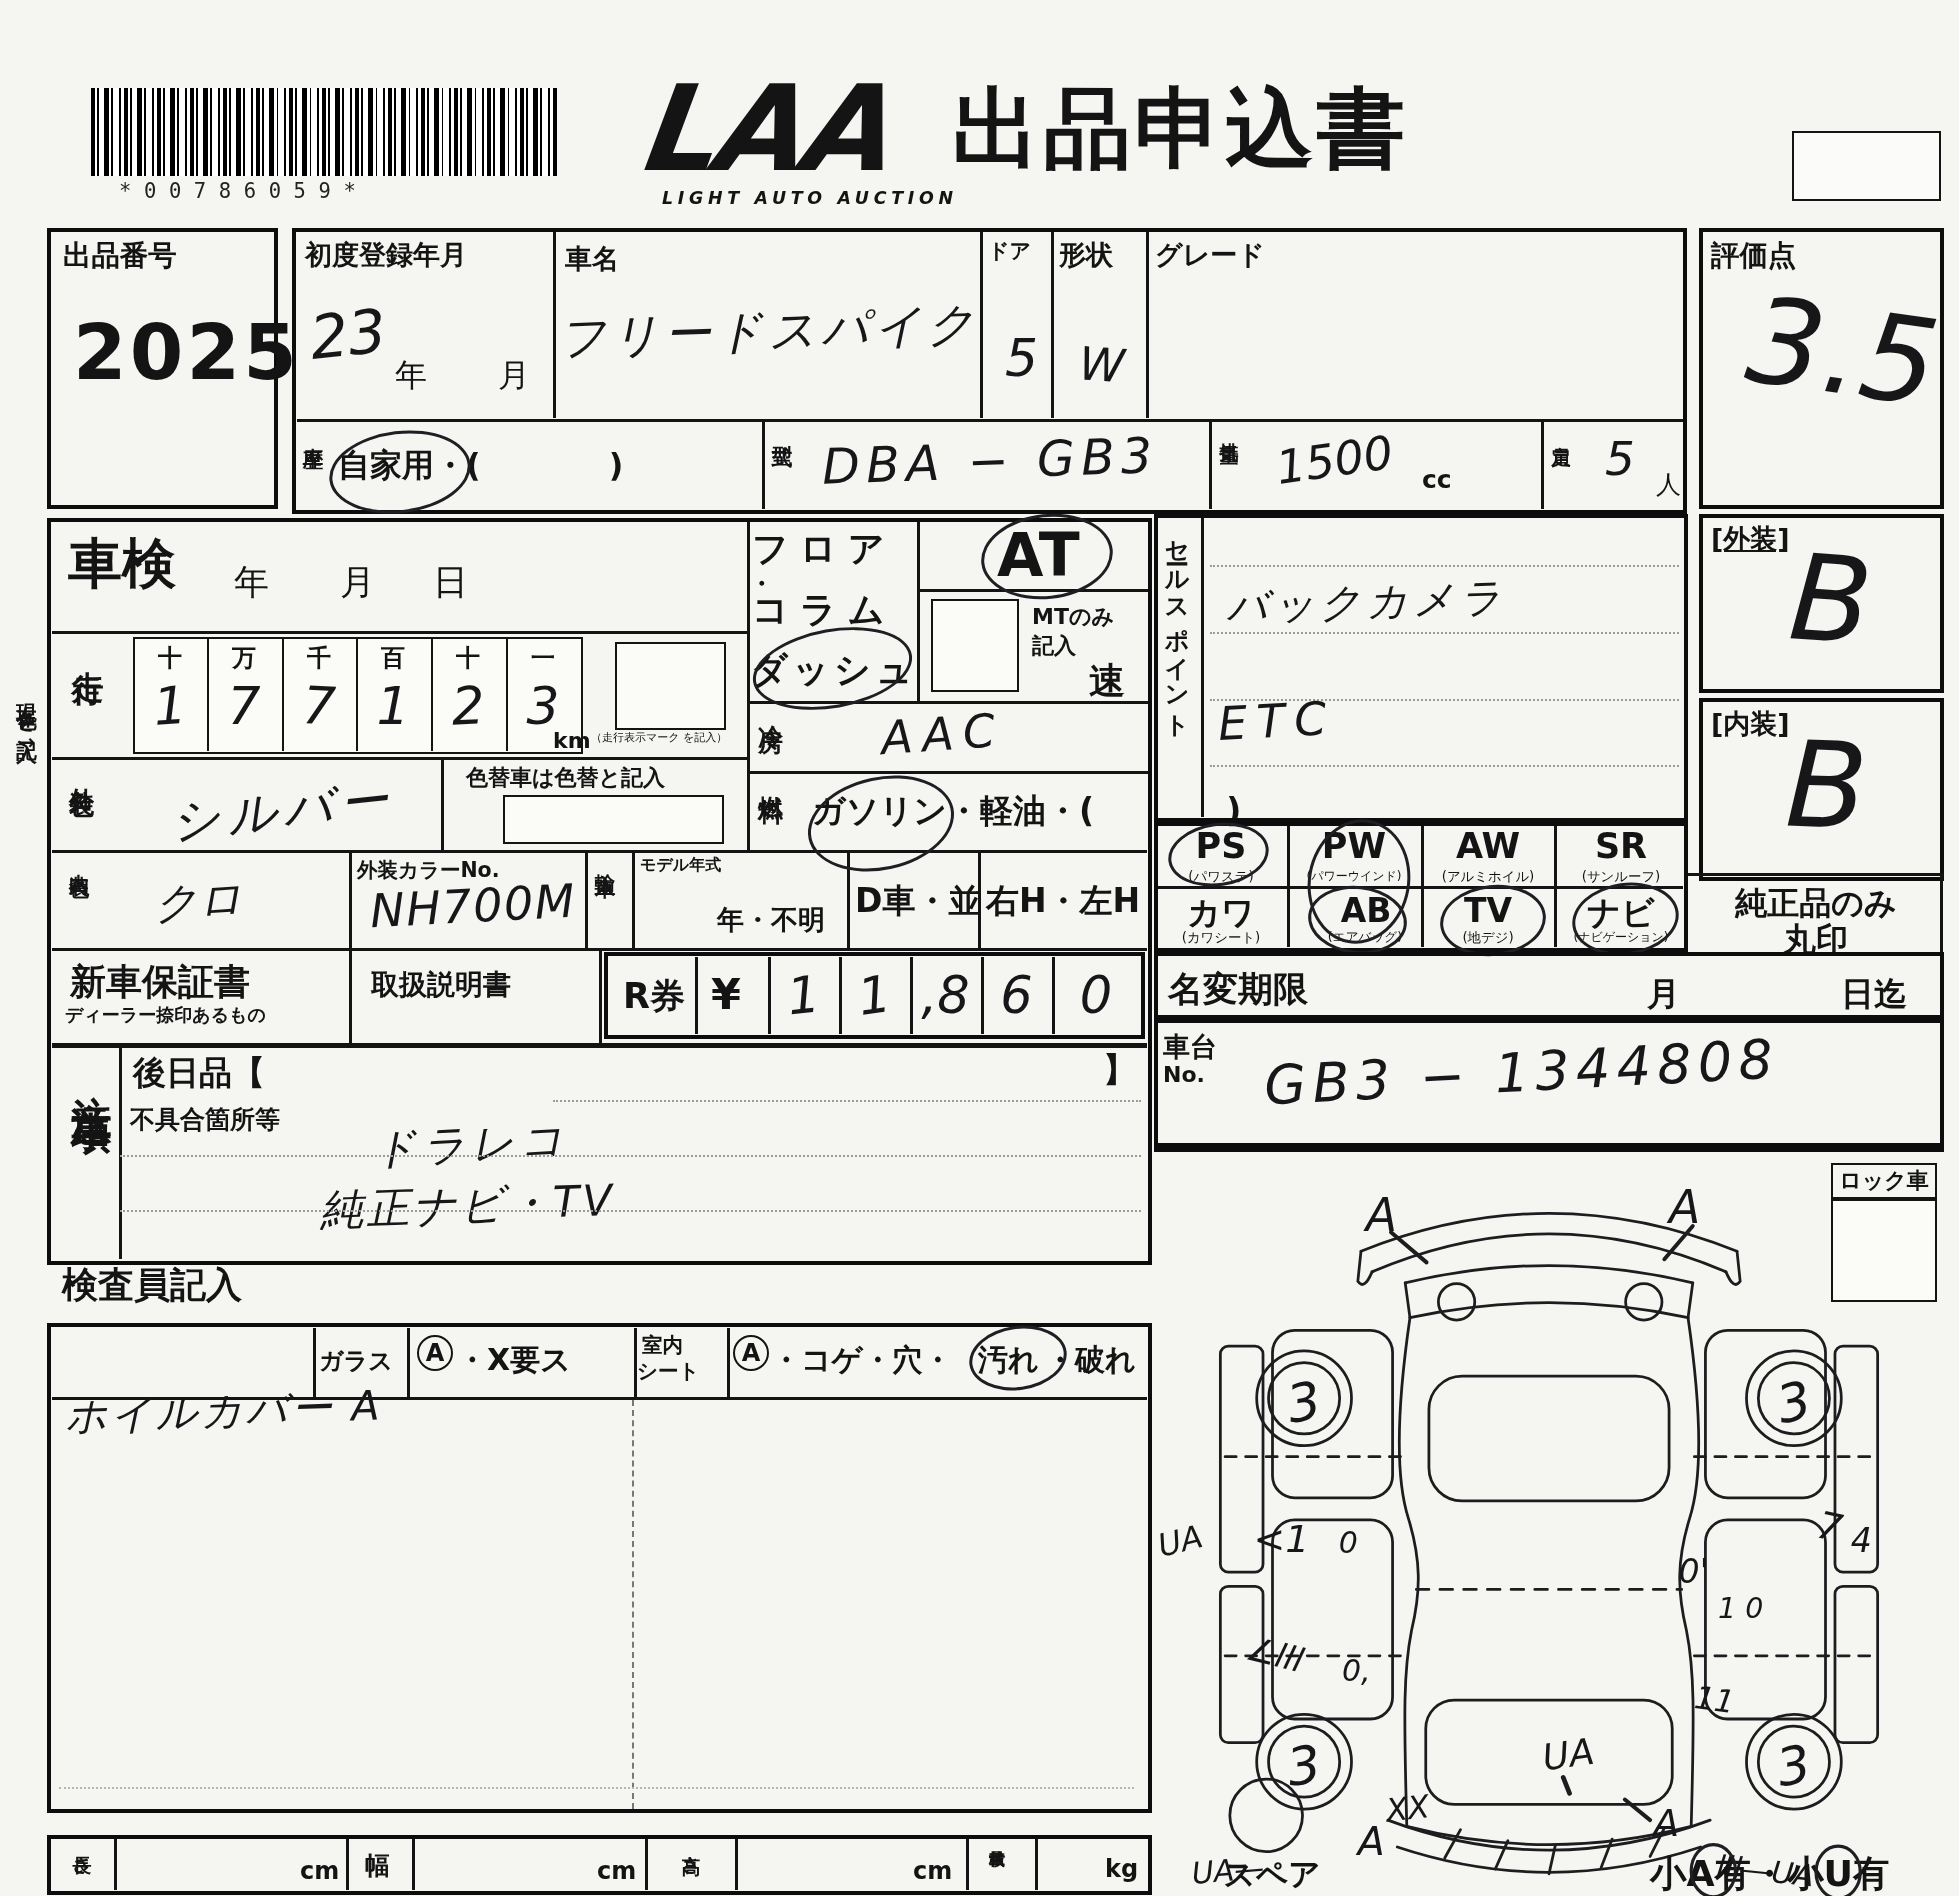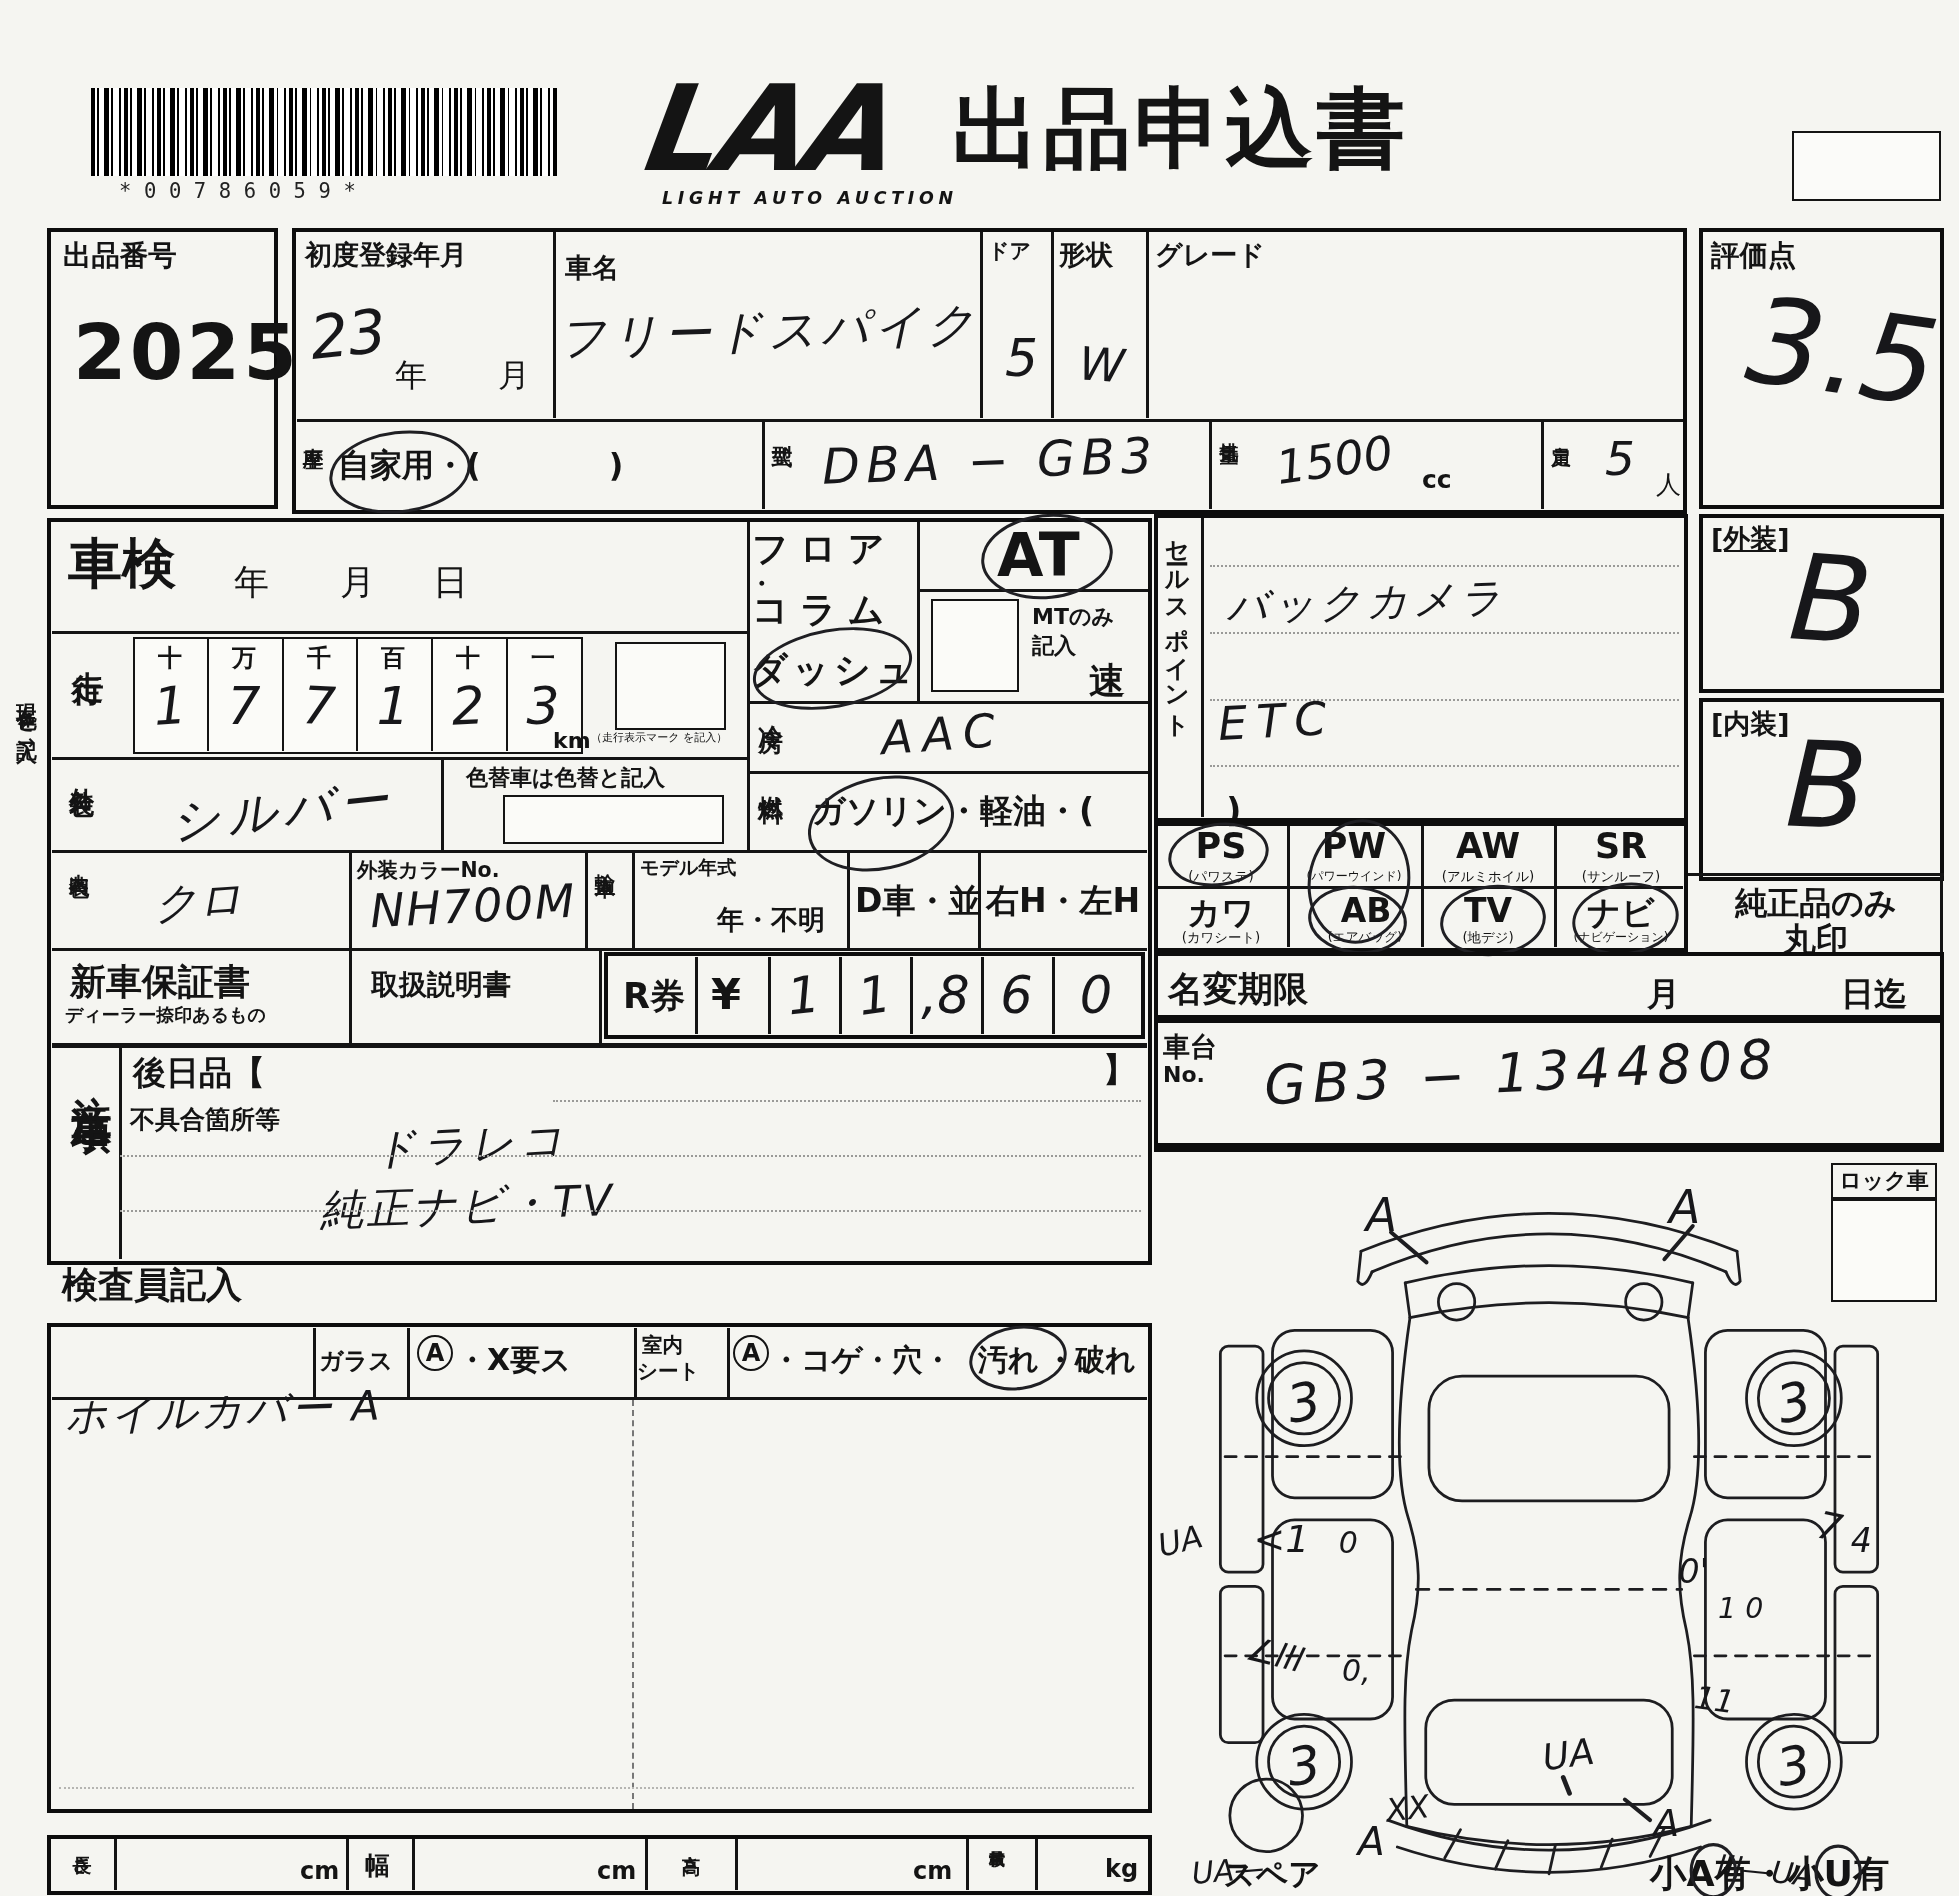--- a/index.html
+++ b/index.html
@@ -45,21 +45,21 @@
   <div class="vl" style="left:1146px;top:232px;height:186px;"></div>
   <div class="hl" style="left:297px;top:419px;width:1386px;"></div>
   <div class="vl" style="left:762px;top:422px;height:87px;"></div>
   <div class="vl" style="left:1209px;top:422px;height:87px;"></div>
   <div class="vl" style="left:1541px;top:422px;height:87px;"></div>
 
   <div class="ab lbl" style="left:305px;top:237px;font-size:27px;">初度登録年月</div>
   <div class="ab hw" style="left:310px;top:299px;font-size:60px;transform:rotate(-6deg);">23</div>
   <div class="ab" style="left:395px;top:354px;font-size:32px;">年</div>
   <div class="ab" style="left:498px;top:354px;font-size:32px;">月</div>
-  <div class="ab lbl" style="left:565px;top:250px;font-size:27px;">車名</div>
+  <div class="ab lbl" style="left:565px;top:241px;font-size:27px;">車名</div>
   <div class="ab hw" style="left:558px;top:300px;font-size:47px;letter-spacing:4.7px;transform:rotate(-2deg);">フリードスパイク</div>
   <div class="ab lbl" style="left:988px;top:237px;font-size:21px;">ドア</div>
   <div class="ab hw" style="left:1005px;top:328px;font-size:52px;">5</div>
   <div class="ab lbl" style="left:1059px;top:237px;font-size:27px;">形状</div>
   <div class="ab hw" style="left:1079px;top:338px;font-size:46px;transform:rotate(4deg);">W</div>
   <div class="ab lbl" style="left:1155px;top:237px;font-size:27px;">グレード</div>
 
   <div class="ab vt lbl" style="left:299px;top:431px;font-size:20.5px;height:71px;">車歴</div>
   <div class="ab" style="left:338px;top:444px;font-size:32px;font-weight:bold;">自家用・(　　　　)</div>
   <div class="oval" style="left:329px;top:431px;width:136px;height:76px;transform:rotate(-7deg);"></div>
@@ -127,21 +127,21 @@
   <div class="vl" style="left:349px;top:850px;height:98px;"></div>
   <div class="vl" style="left:585px;top:850px;height:98px;"></div>
   <div class="vl" style="left:632px;top:850px;height:98px;"></div>
   <div class="vl" style="left:847px;top:850px;height:98px;"></div>
   <div class="vl" style="left:978px;top:850px;height:98px;"></div>
   <div class="ab vt lbl" style="left:65px;top:857px;font-size:20.5px;height:84px;">内装色</div>
   <div class="ab hw" style="left:154px;top:873px;font-size:43px;transform:rotate(-4deg);">クロ</div>
   <div class="ab lbl" style="left:357px;top:856px;font-size:20.5px;">外装カラーNo.</div>
   <div class="ab hw" style="left:370px;top:879px;font-size:46px;letter-spacing:1.6px;transform:rotate(-3deg);">NH700M</div>
   <div class="ab vt lbl" style="left:591px;top:856px;font-size:20.5px;height:85px;">輸入車</div>
-  <div class="ab lbl" style="left:640px;top:855px;font-size:19px;">モデル年式</div>
+  <div class="ab lbl" style="left:640px;top:855px;font-size:16px;">モデル年式</div>
   <div class="ab lbl" style="left:717px;top:902px;font-size:27px;">年・不明</div>
   <div class="ab lbl" style="left:855px;top:879px;font-size:33px;">D車・並</div>
   <div class="ab lbl" style="left:986px;top:879px;font-size:33px;">右H・左H</div>
 
   <div class="vl" style="left:349px;top:948px;height:95px;"></div>
   <div class="vl" style="left:599px;top:948px;height:95px;"></div>
   <div class="ab lbl" style="left:70px;top:958px;font-size:36px;">新車保証書</div>
   <div class="ab lbl" style="left:65px;top:1003px;font-size:18px;">ディーラー捺印あるもの</div>
   <div class="ab lbl" style="left:371px;top:966px;font-size:28px;">取扱説明書</div>
   <div class="ab bx6" style="left:604px;top:952px;width:541px;height:87px;"></div>

